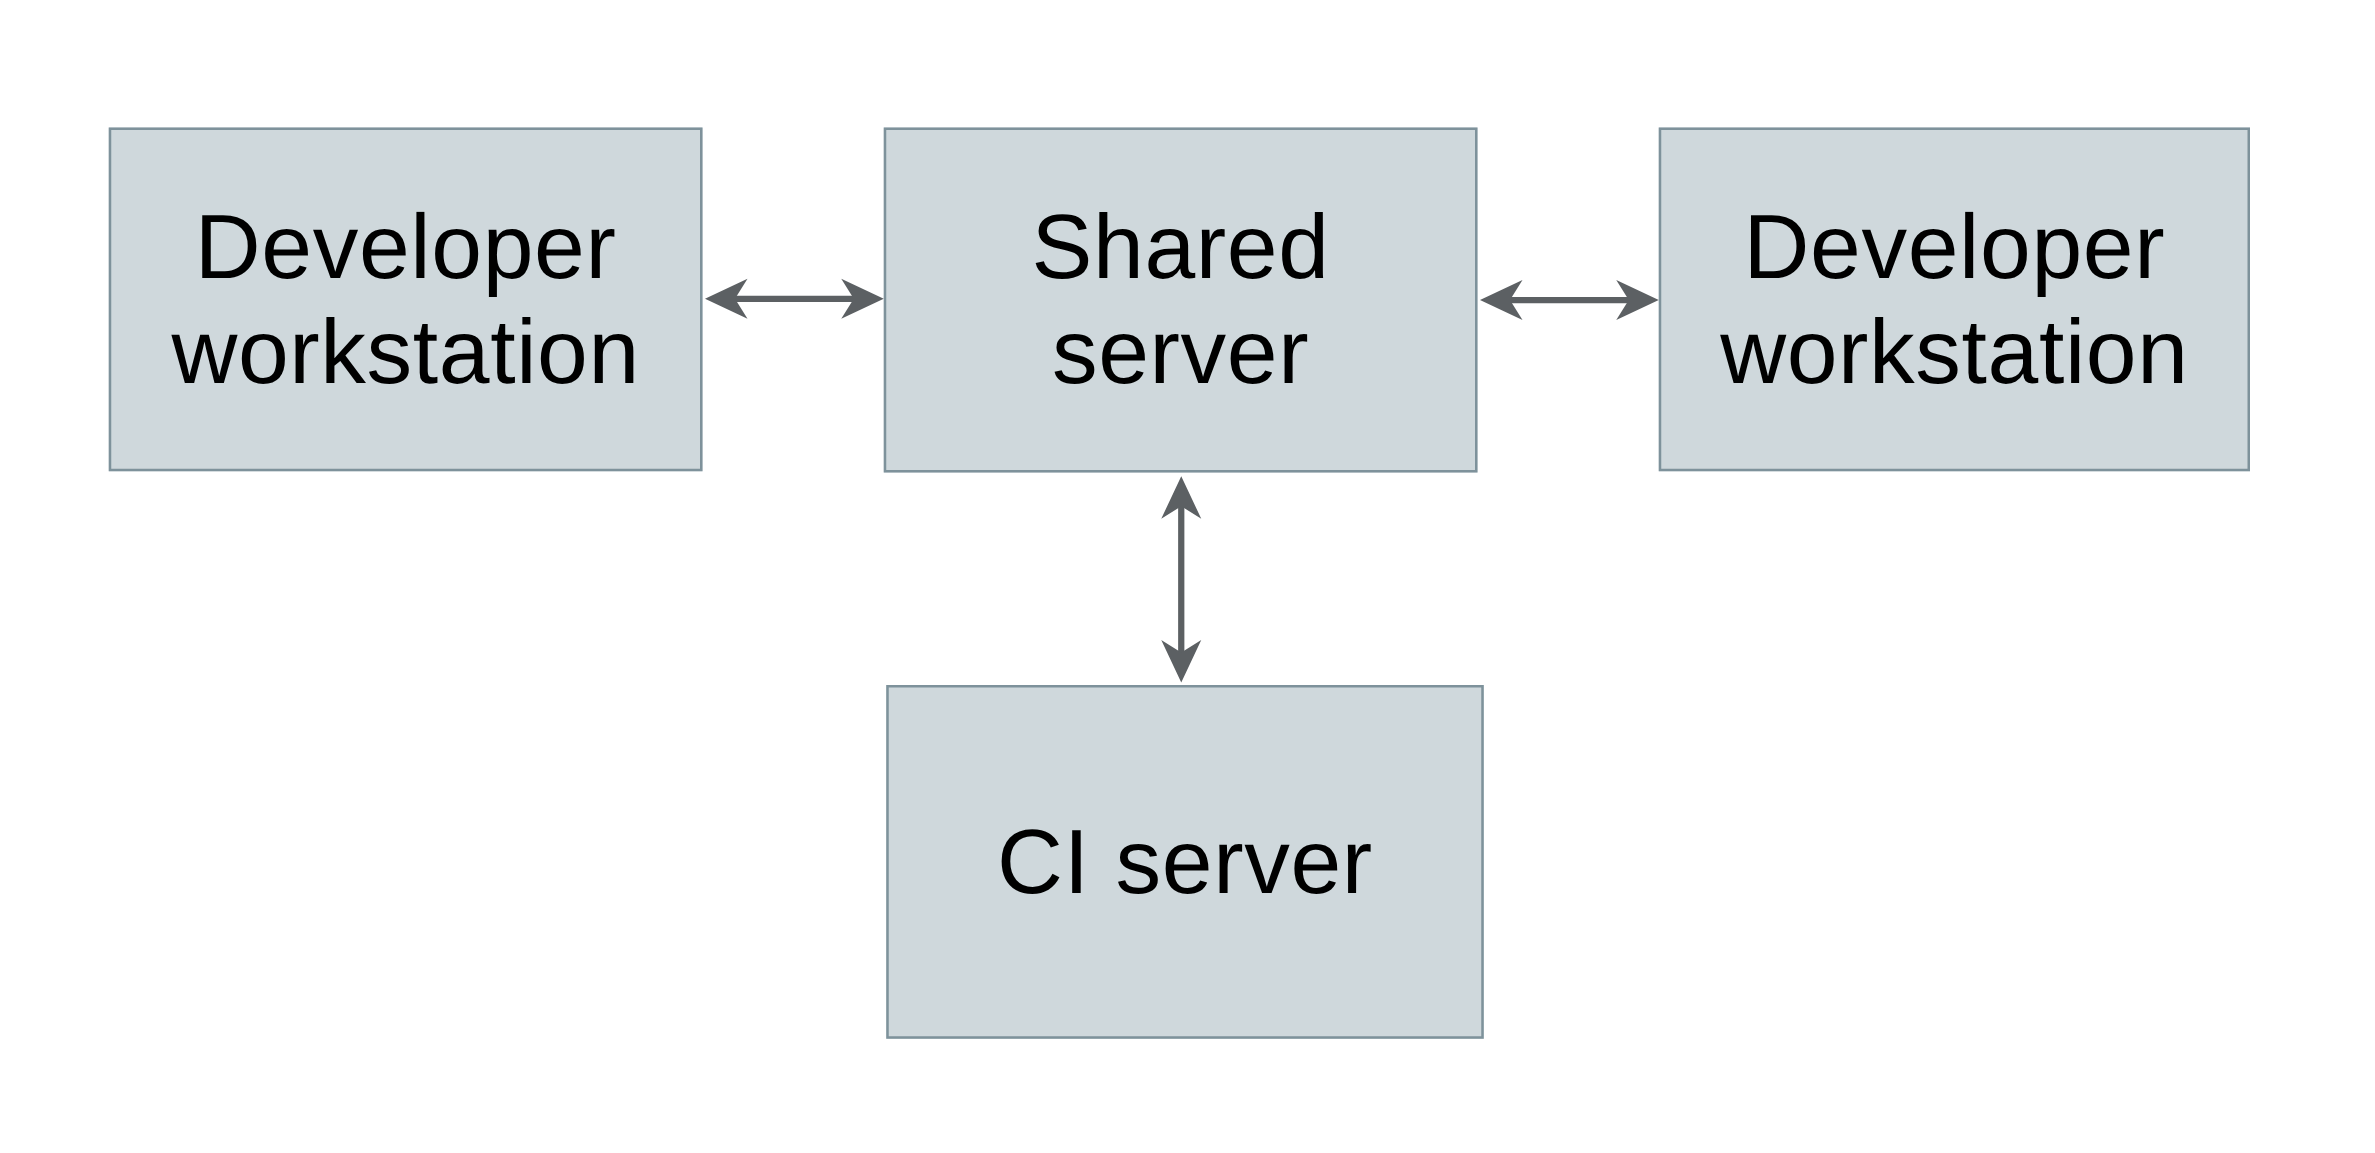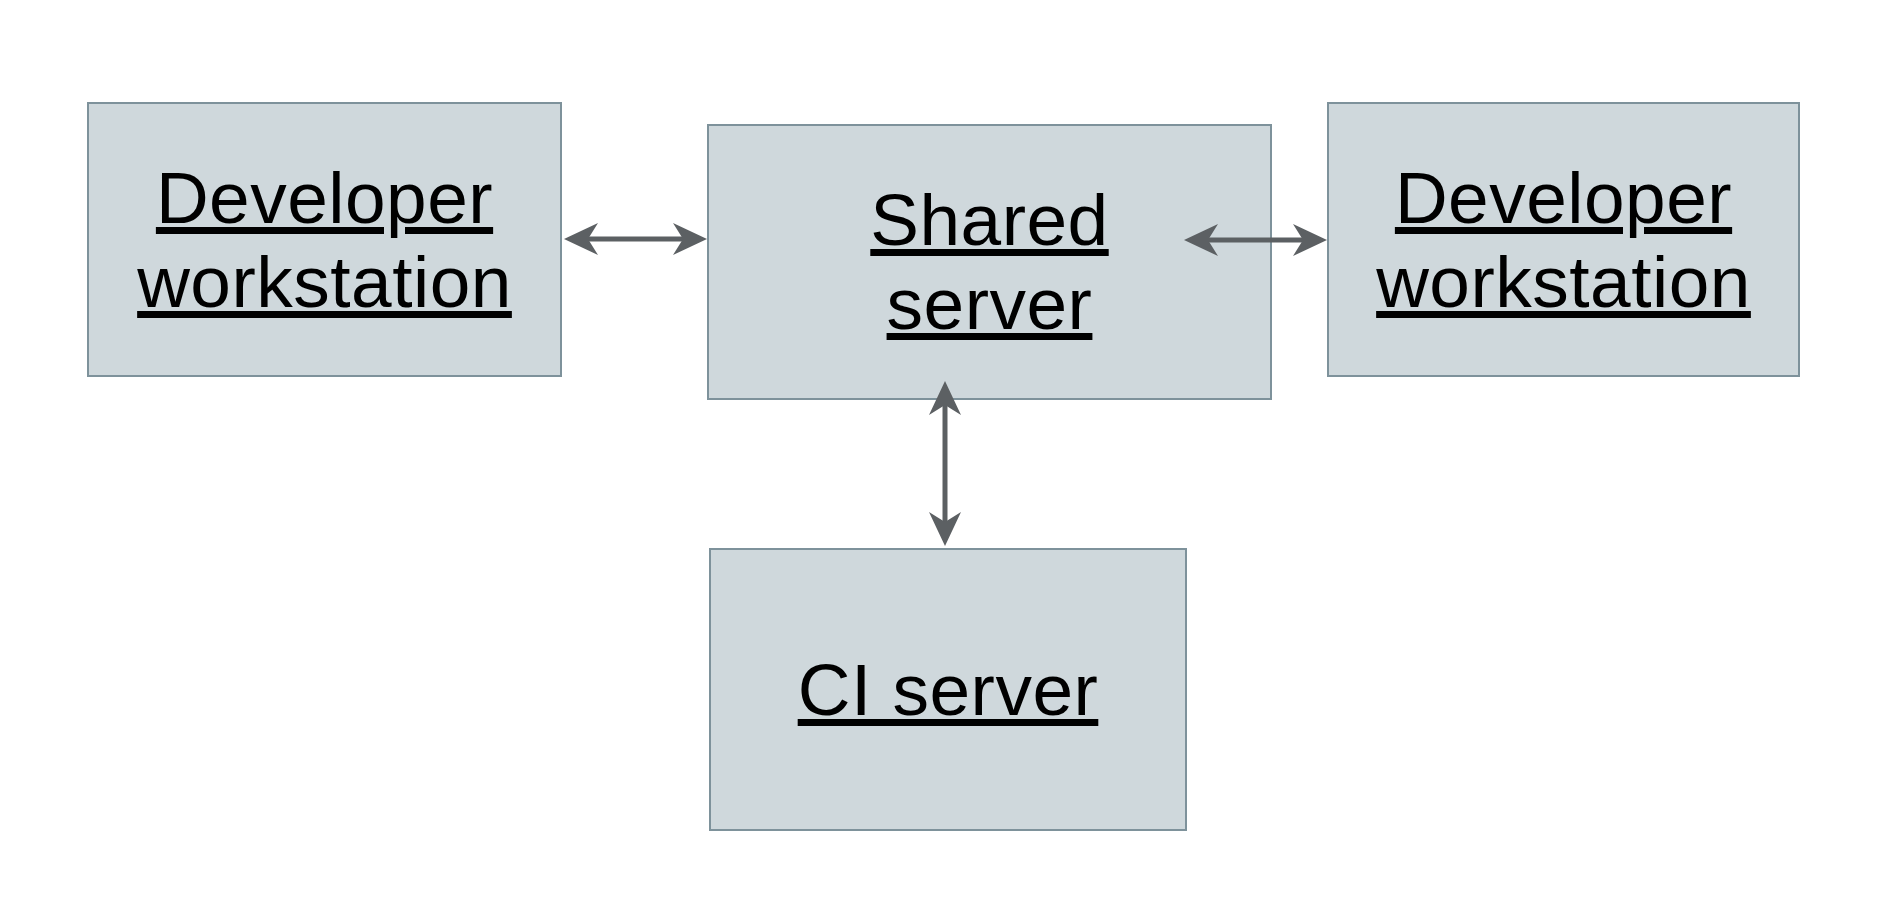--- a/index.html
+++ b/index.html
@@ -26,23 +26,23 @@
     display: flex;
     flex-direction: column;
     align-items: center;
     justify-content: center;
     text-align: center;
     color: var(--text-color);
     font-size: 73px;
     line-height: 84px;
     letter-spacing: 0.5px;
   }
-  .node span { display: block; white-space: nowrap; text-decoration: underline; }
+  .node span { display: block; white-space: nowrap; }
   #node-dev-left   { left: 87px;   top: 102px; width: 475px; height: 275px; }
-  #node-cache      { left: 707px;  top: 102px; width: 565px; height: 276px; margin-top: 22px; }
+  #node-cache      { left: 707px;  top: 102px; width: 475px; height: 276px; }
   #node-dev-right  { left: 1327px; top: 102px; width: 473px; height: 275px; }
   #node-ci         { left: 709px;  top: 548px; width: 478px; height: 283px; }
   .arrows {
     position: absolute;
     left: 0; top: 0;
     width: 1900px;
     height: 922px;
     pointer-events: none;
   }
   .arrows line    { stroke: var(--arrow-color); stroke-width: 5px; }

